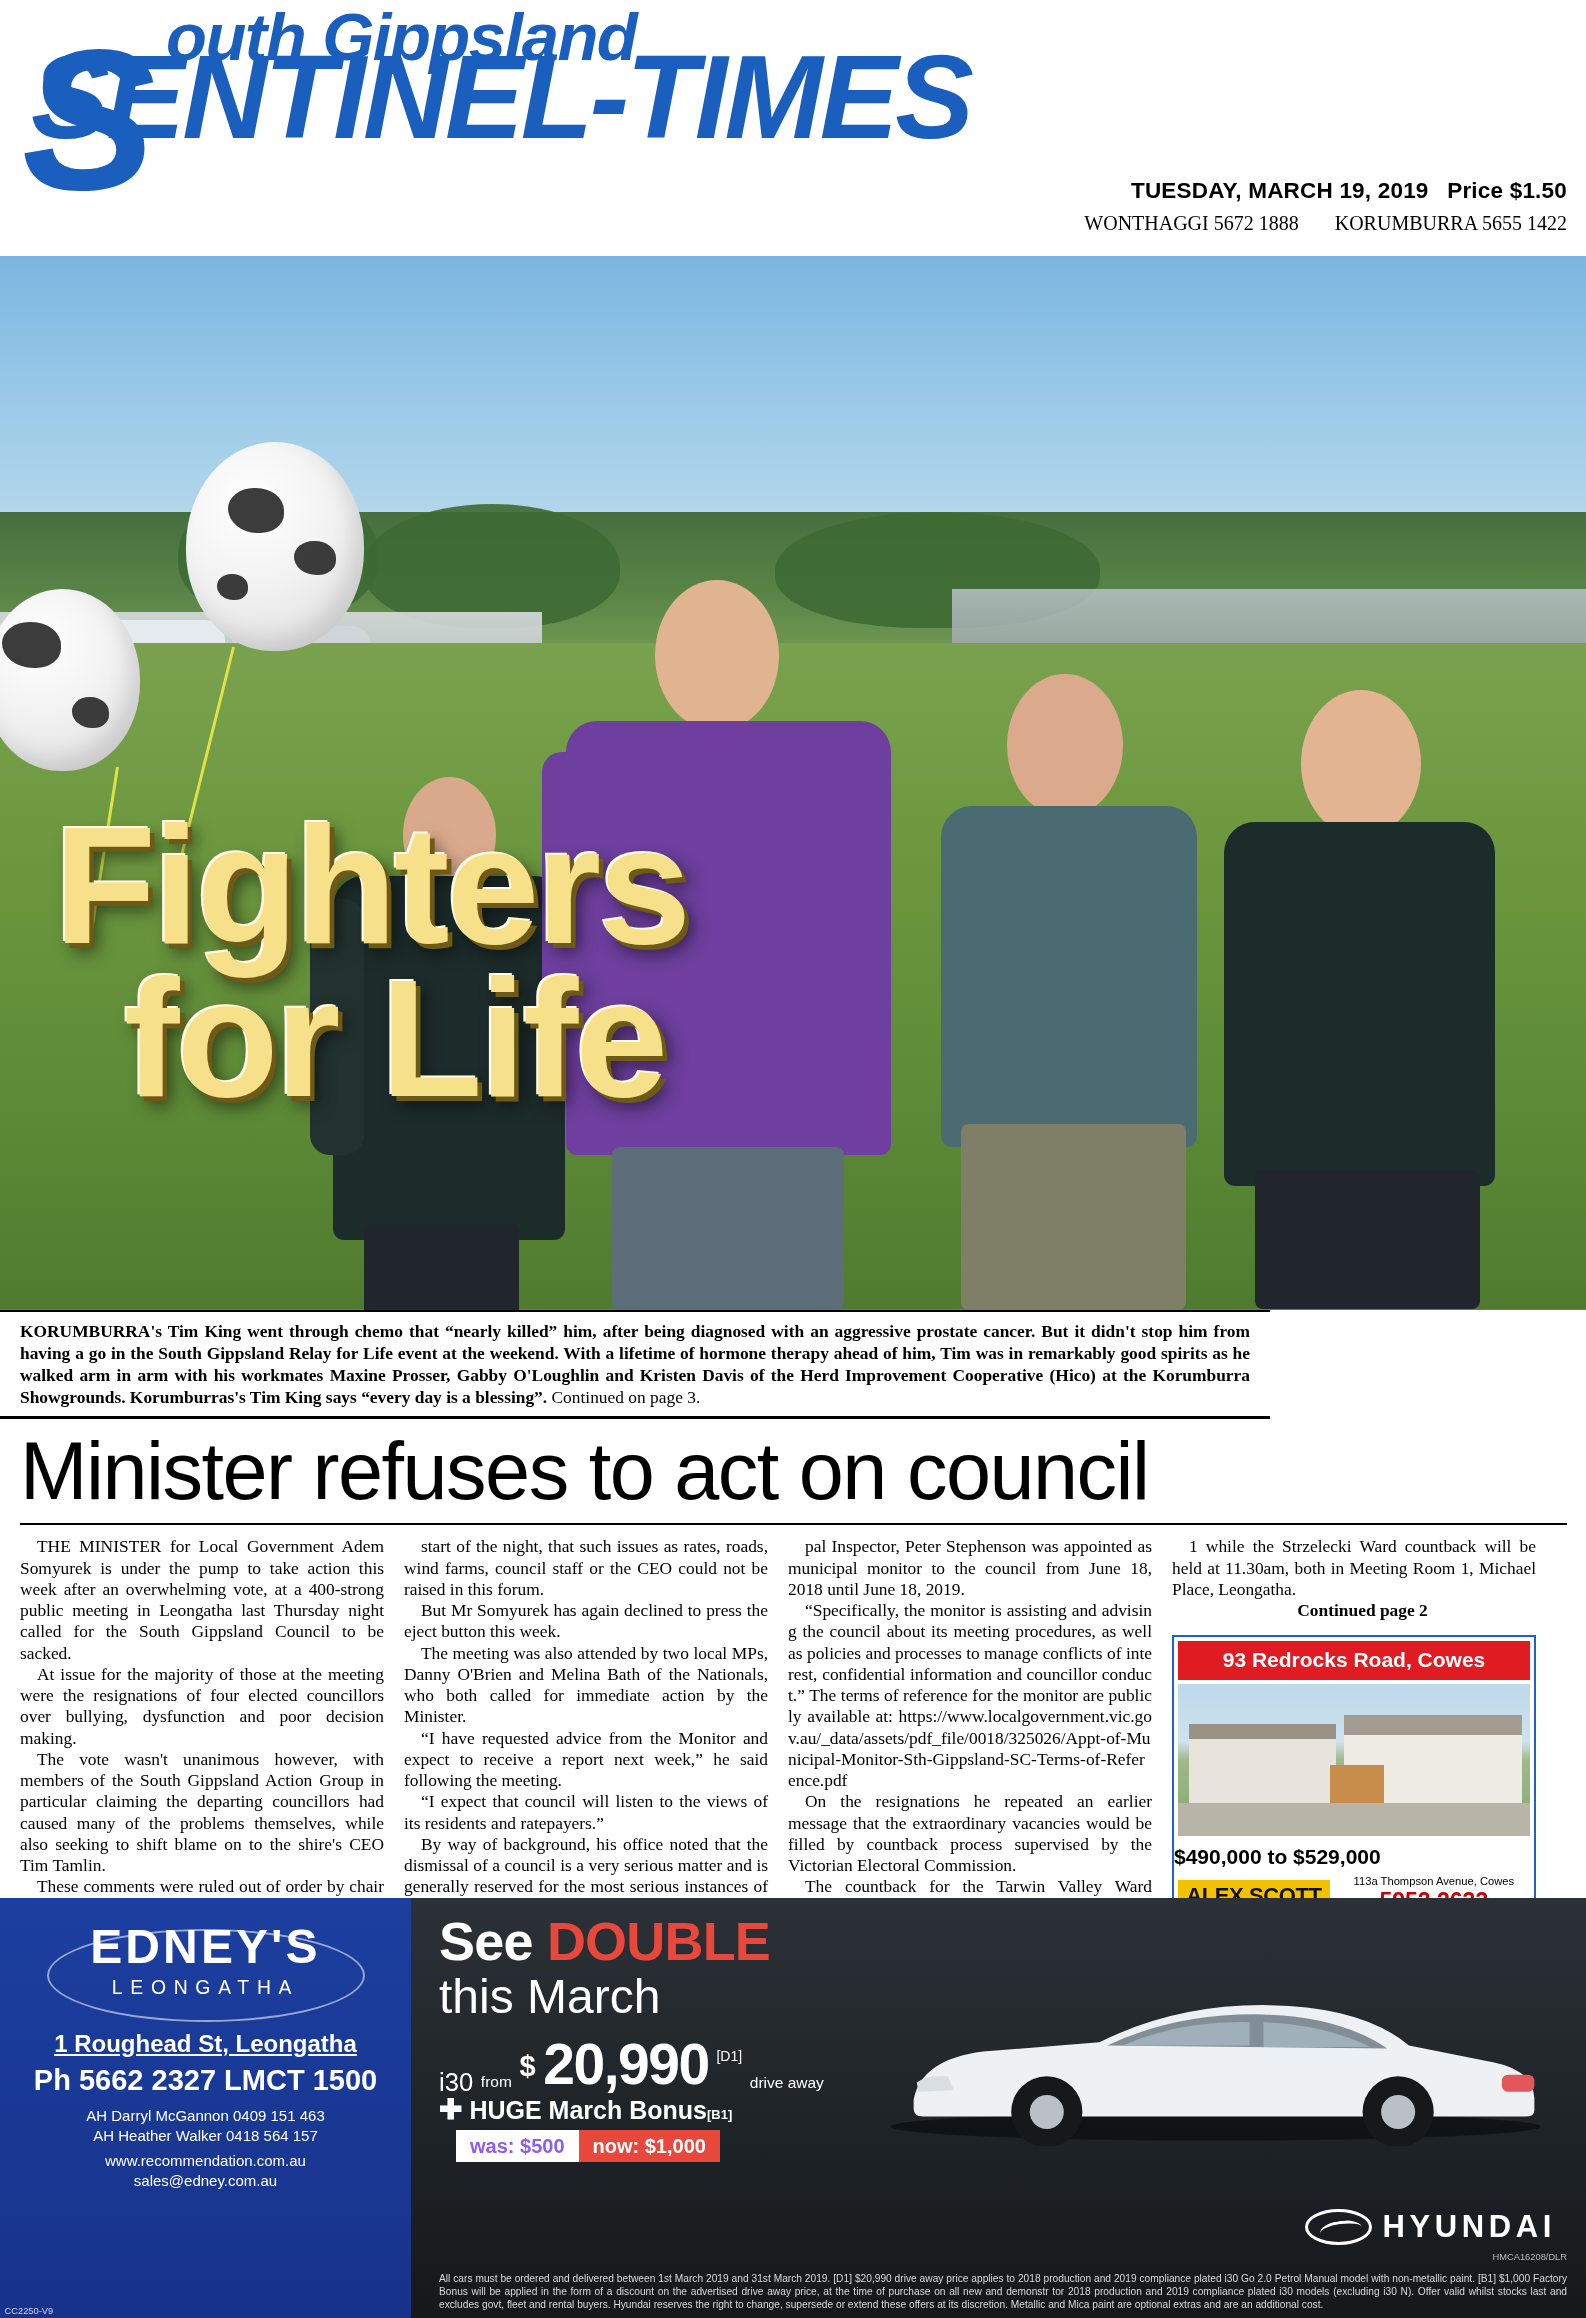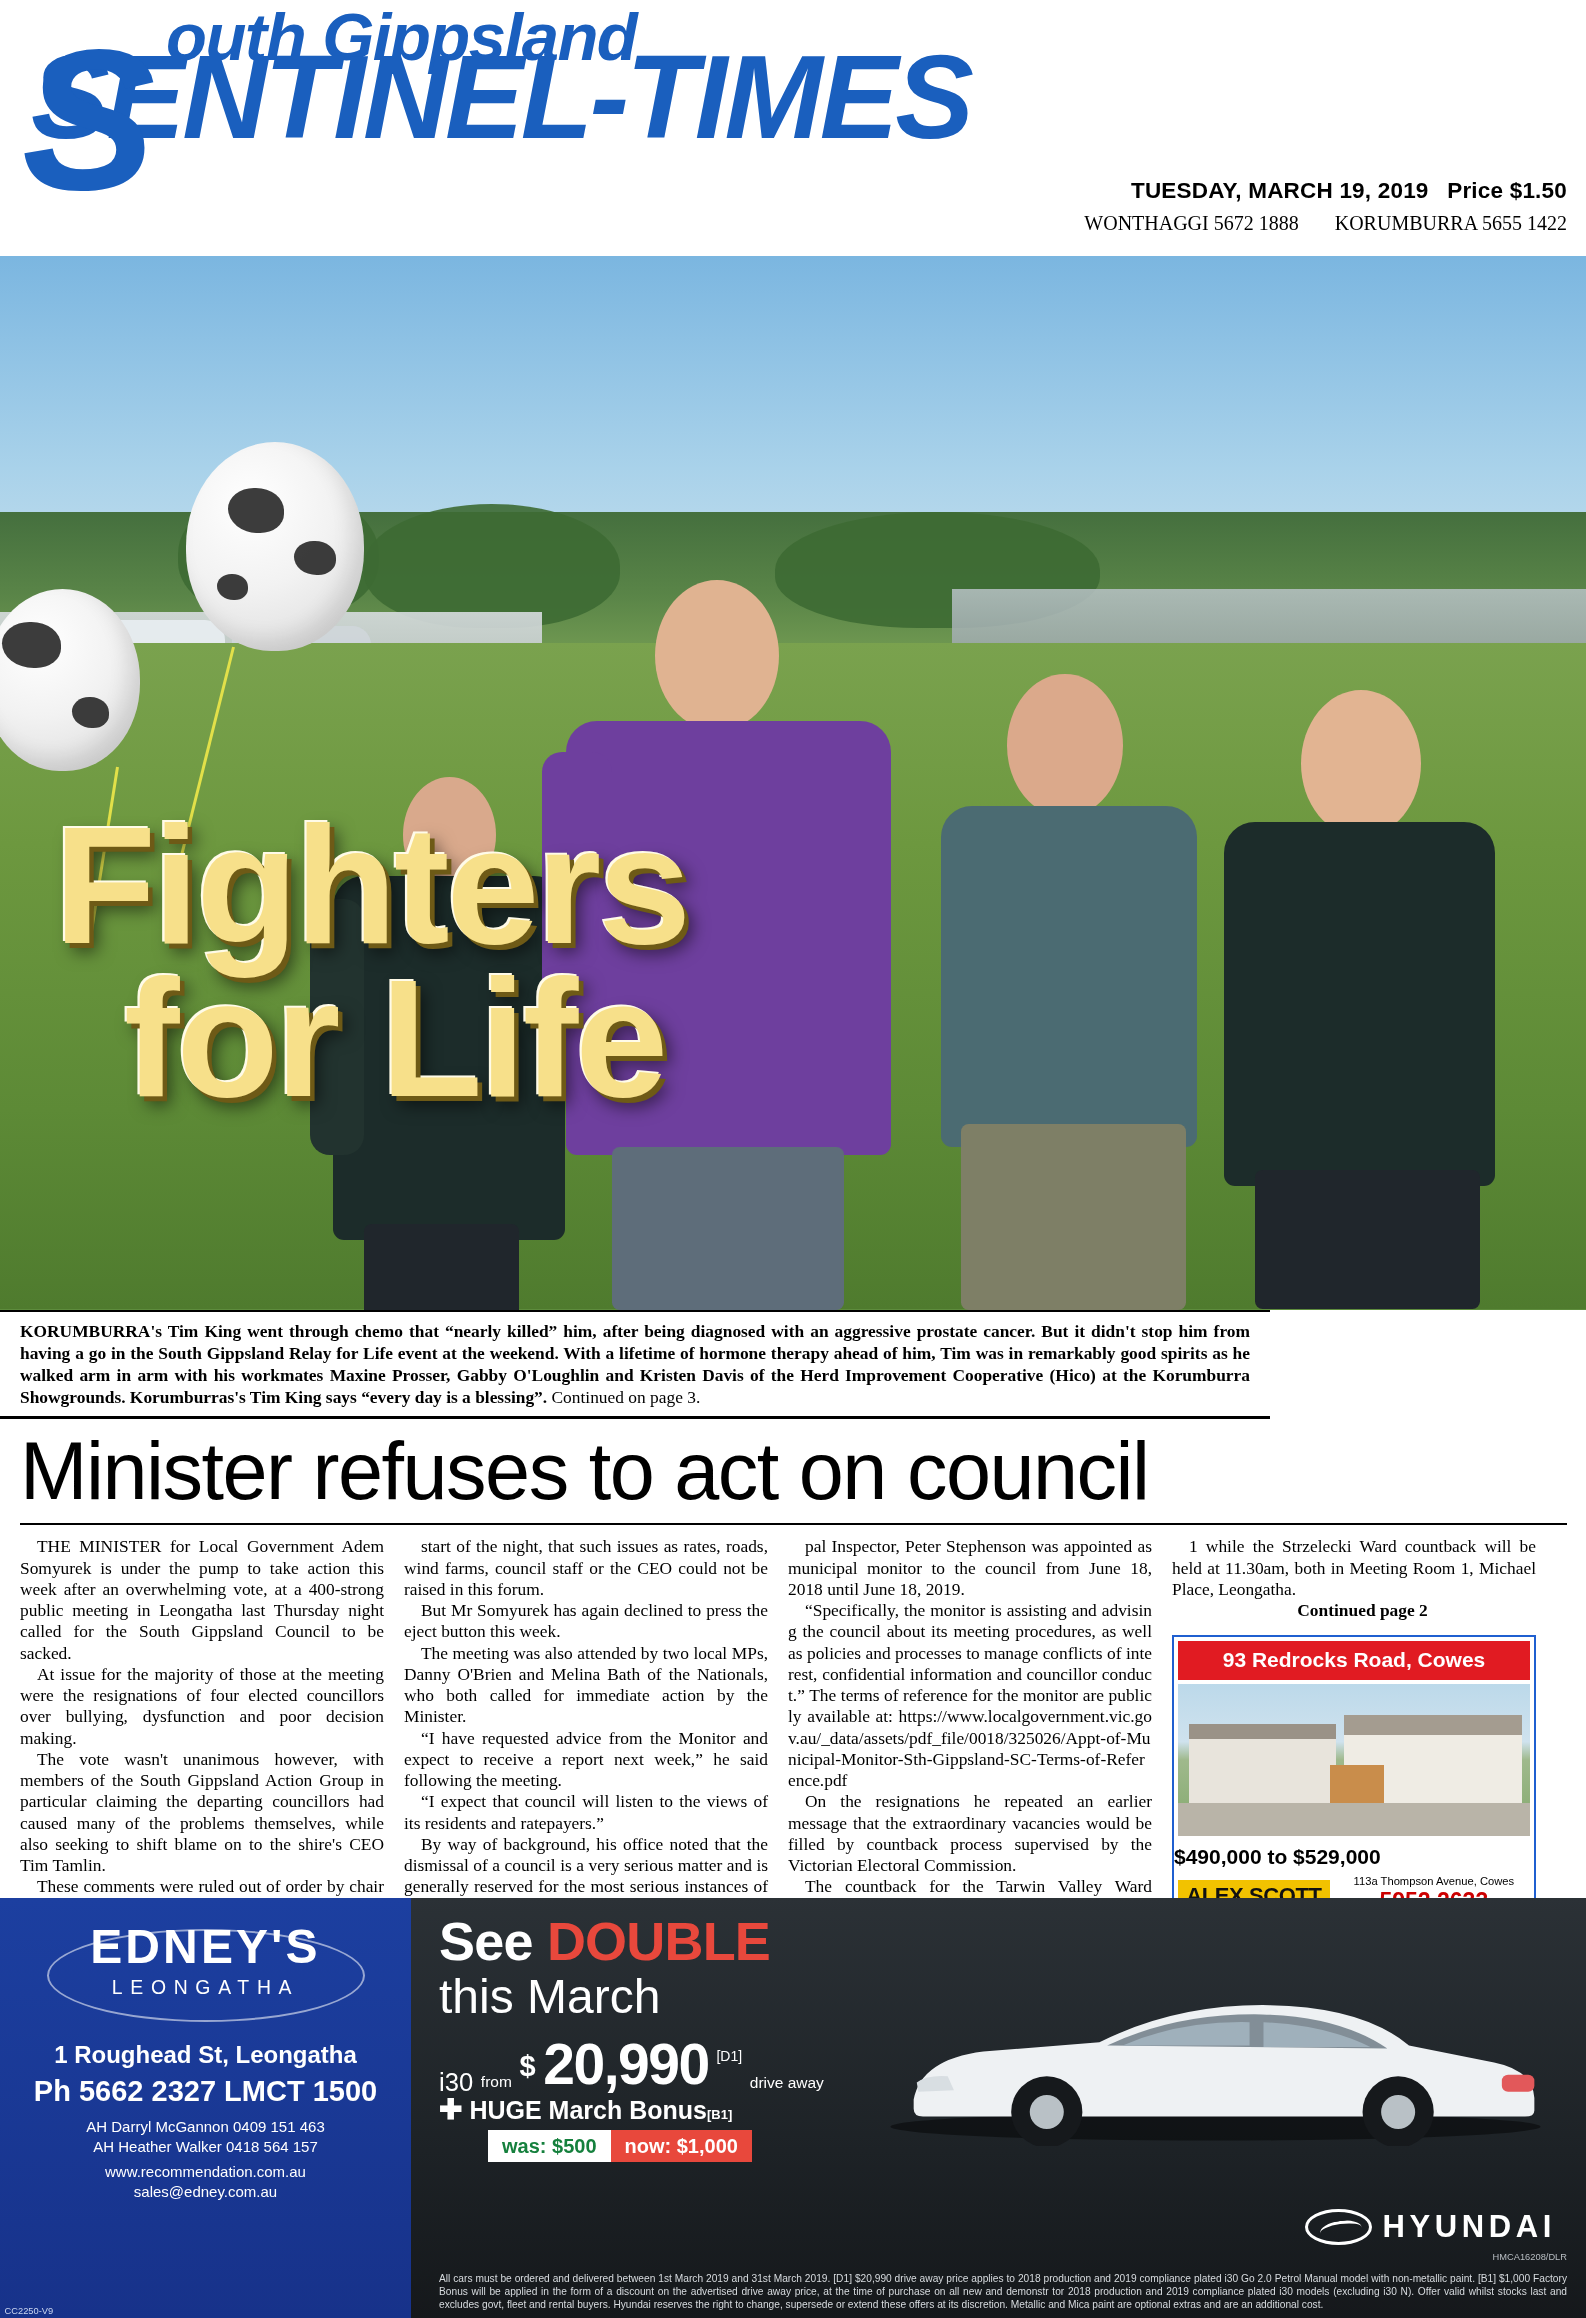--- a/index.html
+++ b/index.html
@@ -305,21 +305,21 @@
   .edneys-name {
     font-size: 48px; font-weight:bold; letter-spacing:3.1px; line-height:1;
     margin-top: 11px;
   }
   .edneys-sub { font-size: 19.4px; letter-spacing:7.7px; margin-top:4.6px; }
   .edneys-oval {
     position:absolute; left:50%; top:31px; width:318px; height:93px;
     transform: translateX(-50%);
     border: 2.3px solid rgba(255,255,255,0.55); border-radius:50%;
   }
-  .edneys-addr { font-size: 24px; font-weight:bold; margin-top: 42px;}
+  .edneys-addr { font-size: 24px; font-weight:bold; margin-top: 31px; text-decoration: underline;}
   .edneys-ph { font-size: 29px; font-weight:bold; margin-top: 6.2px;}
   .edneys-small { font-size: 15px; margin-top: 9.3px; line-height:1.35;}
   .edneys-code {
     position:absolute; left:4.6px; bottom:3.1px; font-size:9.3px; color:#cbd6f0;
   }
   .ad-hyundai {
     flex:1;
     background: linear-gradient(#2b3136 0%, #1d2226 60%, #15181b 100%);
     color:#fff;
     position:relative;
@@ -347,21 +347,21 @@
   .hy-drive { font-size:15.5px; line-height:1.05; margin-bottom:6.2px;}
   .hy-bonus {
     position:absolute; left:28px; top:195px;
     font-size:25px; font-weight:bold;
   }
   .hy-bonus .plus { color:#fff; font-size:28px; }
   .hy-waswrap {
     position:absolute; left:45px; top:232px; display:flex;
     font-size:20px; font-weight:bold;
   }
-  .hy-was { background:#fff; color:#15803d; padding:4.6px 14px;margin-left:32px; }
+  .hy-was { background:#fff; color:#8b5cf6; padding:4.6px 14px; }
   .hy-now { background:#e8483c; color:#fff; padding:4.6px 14px; }
   .hy-car {
     position:absolute; right:23px; top:70px; width:697px; height:178px;
   }
   .hy-logo {
     position:absolute; right:31px; bottom:74px;
     font-size:31px; font-weight:bold; letter-spacing:4.6px; color:#fff;
     display:flex; align-items:center; gap:11px;
   }
   .hy-oval {

